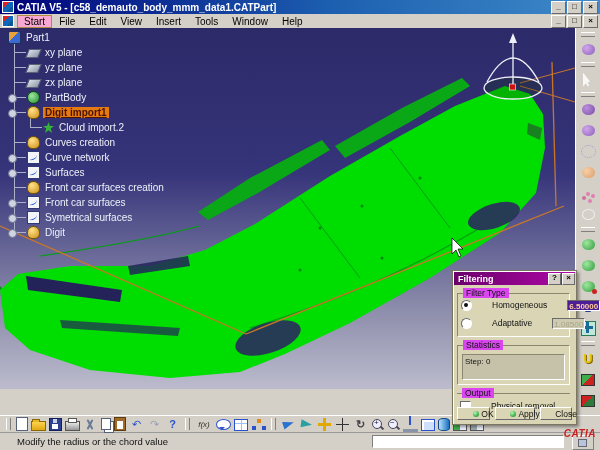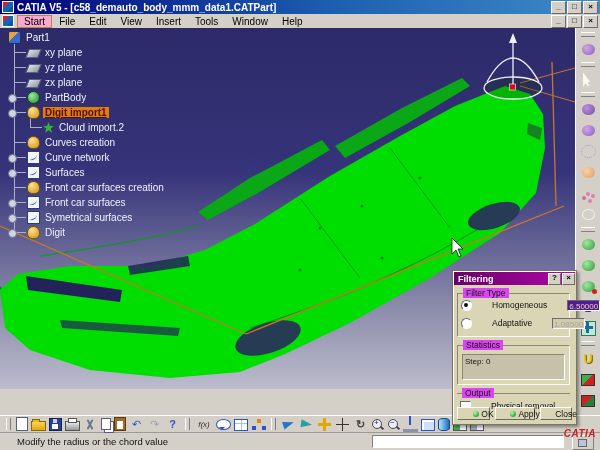--- a/index.html
+++ b/index.html
@@ -109,21 +109,21 @@
   #dialog{position:absolute;left:452px;top:270px;width:123px;height:153px;background:#d9d5b5;border:1px solid #7a7660;box-shadow:1px 1px 0 #fff inset, 2px 2px 3px rgba(0,0,0,.4);z-index:50;font-size:8.5px;color:#111;}
   #dlg-title{position:absolute;left:1px;top:1px;right:1px;height:13px;background:linear-gradient(90deg,#6a006a,#b008a8);color:#fff;font-weight:bold;font-size:9px;display:flex;align-items:center;padding-left:4px;box-sizing:border-box;}
   .dlg-tbtn{width:11px;height:10px;background:#d4d0c8;border:1px solid;border-color:#fff #6a6a6a #6a6a6a #fff;color:#000;font-size:8px;line-height:8px;text-align:center;font-weight:bold;margin-left:1px;}
   #dlg-title .spacer{margin-left:auto;}
   .group{position:absolute;left:4px;width:113px;border:1px solid;border-color:#8a8670 #fff #fff #8a8670;box-sizing:border-box;}
   .group-legend{position:absolute;top:-6px;left:5px;background:#d946ef;padding:0 3px;font-size:8.5px;}
   .radio{width:9px;height:9px;border-radius:50%;background:#fff;border:1px solid;border-color:#6a6a6a #fff #fff #6a6a6a;position:relative;flex:none;}
   .radio.sel::after{content:"";position:absolute;left:2px;top:2px;width:4px;height:4px;border-radius:50%;background:#111;}
   .frow{position:absolute;left:3px;right:3px;height:13px;display:flex;align-items:flex-start;gap:20px;}
   .vfield{width:40px;height:11px;border:1px solid;border-color:#6a6a6a #fff #fff #6a6a6a;font-size:8px;line-height:11px;padding:0 1px;box-sizing:border-box;margin-left:auto;}
-  .vfield.sel{background:#4c1d95;color:#ffcf9f;}
+  .vfield.sel{background:#4c1d95;color:#ffcf9f;font-weight:bold;}
   .vfield.dis{background:#cfcbb0;color:#a8a48c;}
   .spin{width:11px;height:11px;display:flex;flex-direction:column;flex:none;}
   .spin b{flex:1;background:#d4d0c8;border:1px solid;border-color:#fff #6a6a6a #6a6a6a #fff;font-size:5px;line-height:4px;text-align:center;color:#222;font-weight:normal;}
   #stat-box{position:absolute;left:4px;top:8px;width:103px;height:26px;background:#c6c2aa;border:1px solid;border-color:#8a8670 #fff #fff #8a8670;font-size:8px;padding:1px 2px;box-sizing:border-box;line-height:11px;}
   .checkbox{width:9px;height:9px;background:#fff;border:1px solid;border-color:#6a6a6a #fff #fff #6a6a6a;flex:none;}
   .dbtn{position:absolute;top:136px;height:13px;background:#d9d5b5;border:1px solid;border-color:#fff #6a6a6a #6a6a6a #fff;display:flex;align-items:center;justify-content:center;gap:2px;font-size:8.5px;box-sizing:border-box;padding-left:20px;}
   .gdot{width:6px;height:6px;border-radius:50%;background:radial-gradient(circle at 35% 30%,#aaffaa,#0a7a1a);flex:none;}
 </style>
 </head>
 <body>

